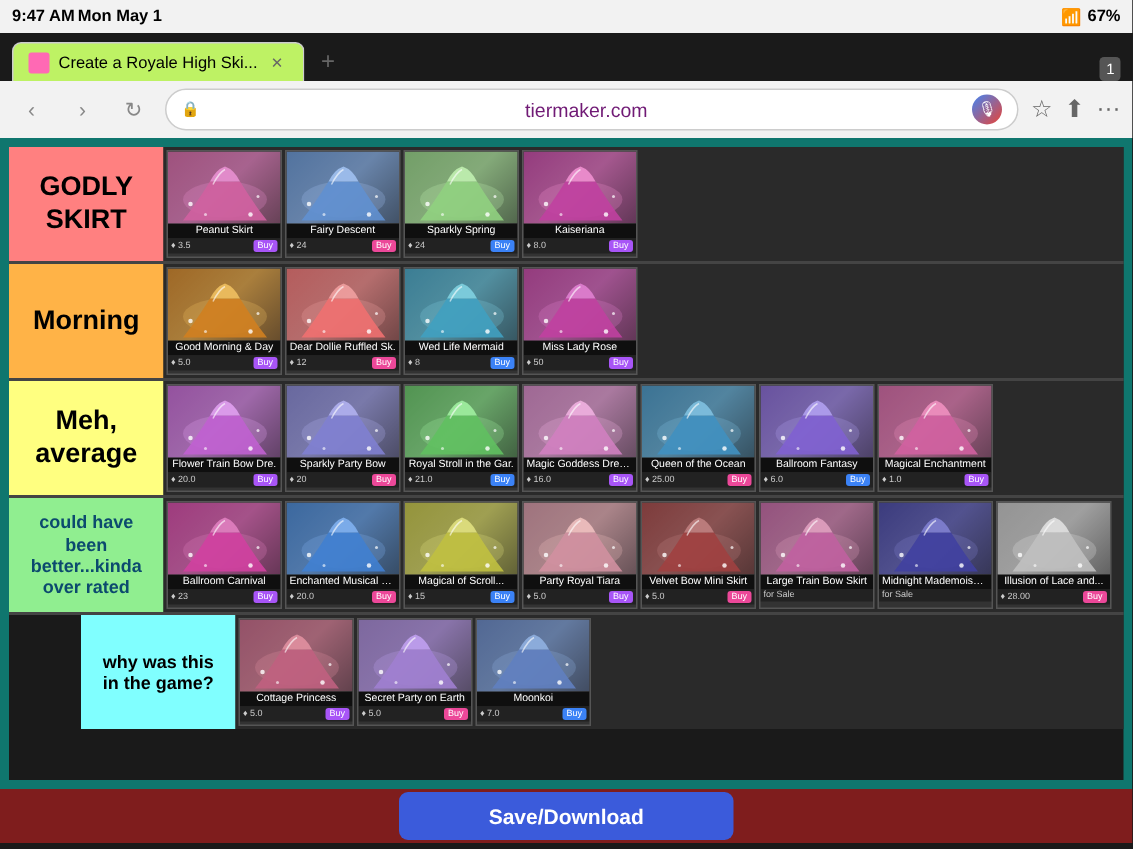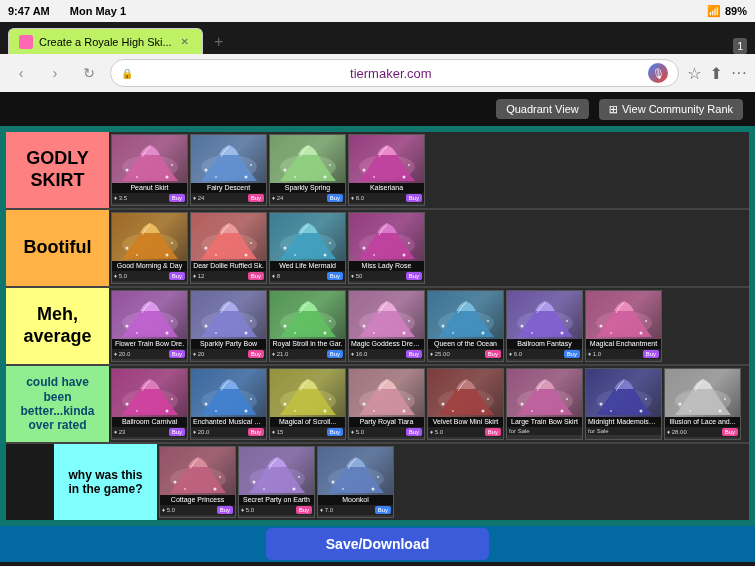--- a/index.html
+++ b/index.html
@@ -16,21 +16,21 @@
     .status-bar {
       height: 22px;
       background: #f2f2f2;
       display: flex;
       align-items: center;
       justify-content: space-between;
       padding: 0 8px;
       font-size: 11px;
       font-weight: 600;
     }
-    .status-left { display: flex; gap: 20px; align-items: center; }
+    .status-left { display: flex; gap: 2px; align-items: center; }
     .status-right { display: flex; gap: 4px; align-items: center; font-size: 11px; }
     .tab-bar {
       height: 32px;
       display: flex;
       align-items: flex-end;
       padding: 0 8px;
     }
     .tab {
       background: #bef264;
       border: 1px solid #ccc;
@@ -251,21 +251,21 @@
       background: #ec4899;
     }
 
     .buy-btn-blue {
       background: #3b82f6;
     }
 
     
     .bottom-bar {
       height: 36px;
-      background: #0369a1;
+      background: #7f1d1d;
       display: flex;
       align-items: center;
       justify-content: center;
     }
 
     .save-btn {
       background: #3b5bdb;
       color: #fff;
       border: none;
       border-radius: 6px;
@@ -278,21 +278,21 @@
 </head>
 <body>
 
 <div class="status-bar">
   <div class="status-left">
     <span>9:47 AM</span>
     <span>Mon May 1</span>
   </div>
   <div class="status-right">
     <span>📶</span>
-    <span>89%</span>
+    <span>67%</span>
   </div>
 </div>
 
 <div class="tab-bar">
   <div class="tab">
     <span class="tab-favicon"></span>
     <span class="tab-title">Create a Royale High Ski...</span>
     <span class="tab-close">✕</span>
   </div>
   <span class="tab-add">+</span>
@@ -311,29 +311,20 @@
   </div>
   <div class="nav-right">
     <span class="nav-icon">☆</span>
     <span class="nav-icon">⬆</span>
     <span class="nav-icon">···</span>
   </div>
 </div>
 
 <div class="main-content">
 
-  <div class="toolbar-strip">
-    <button class="toolbar-btn">
-      <span>Quadrant View</span>
-    </button>
-    <button class="toolbar-btn">
-      <span>⊞</span>
-      <span>View Community Rank</span>
-    </button>
-  </div>
 
   <div class="tier-list" id="tier-list-container">
   <div class="tier-row">
         <div class="tier-label" style="background: rgb(255, 128, 128); color: rgb(0, 0, 0); font-size: 18px; font-weight: 900;">GODLY
 SKIRT</div>
         <div class="tier-items">
           <div class="item-card">
             <div class="item-img" style="background: linear-gradient(135deg, rgba(208, 96, 160, 0.533), rgba(232, 144, 208, 0.533), rgb(51, 51, 51));">
       <svg width="76" height="48" viewBox="0 0 76 48" xmlns="http://www.w3.org/2000/svg">
         <rect width="76" height="48" fill="#d060a055"></rect>
@@ -429,21 +420,21 @@
     </div>
             <div class="item-name">Kaiseriana</div>
             <div class="item-footer">
               <div class="item-price">♦ 8.0</div>
               <button class="buy-btn">Buy</button>
             </div>
           </div>
         </div>
       </div>
       <div class="tier-row">
-        <div class="tier-label" style="background: rgb(255, 179, 71); color: rgb(0, 0, 0); font-size: 18px; font-weight: 900;">Bootiful</div>
+        <div class="tier-label" style="background: rgb(255, 179, 71); color: rgb(0, 0, 0); font-size: 18px; font-weight: 900;">Morning</div>
         <div class="tier-items">
           <div class="item-card">
             <div class="item-img" style="background: linear-gradient(135deg, rgba(208, 128, 32, 0.533), rgba(240, 192, 96, 0.533), rgb(51, 51, 51));">
       <svg width="76" height="48" viewBox="0 0 76 48" xmlns="http://www.w3.org/2000/svg">
         <rect width="76" height="48" fill="#d0802055"></rect>
 
         <ellipse cx="38" cy="32" rx="28" ry="12" fill="#f0c06044"></ellipse>
 
         <path d="M28 20 Q18 36 10 46 L66 46 Q58 36 48 20 Z" fill="#d08020" opacity="0.9"></path>
 

